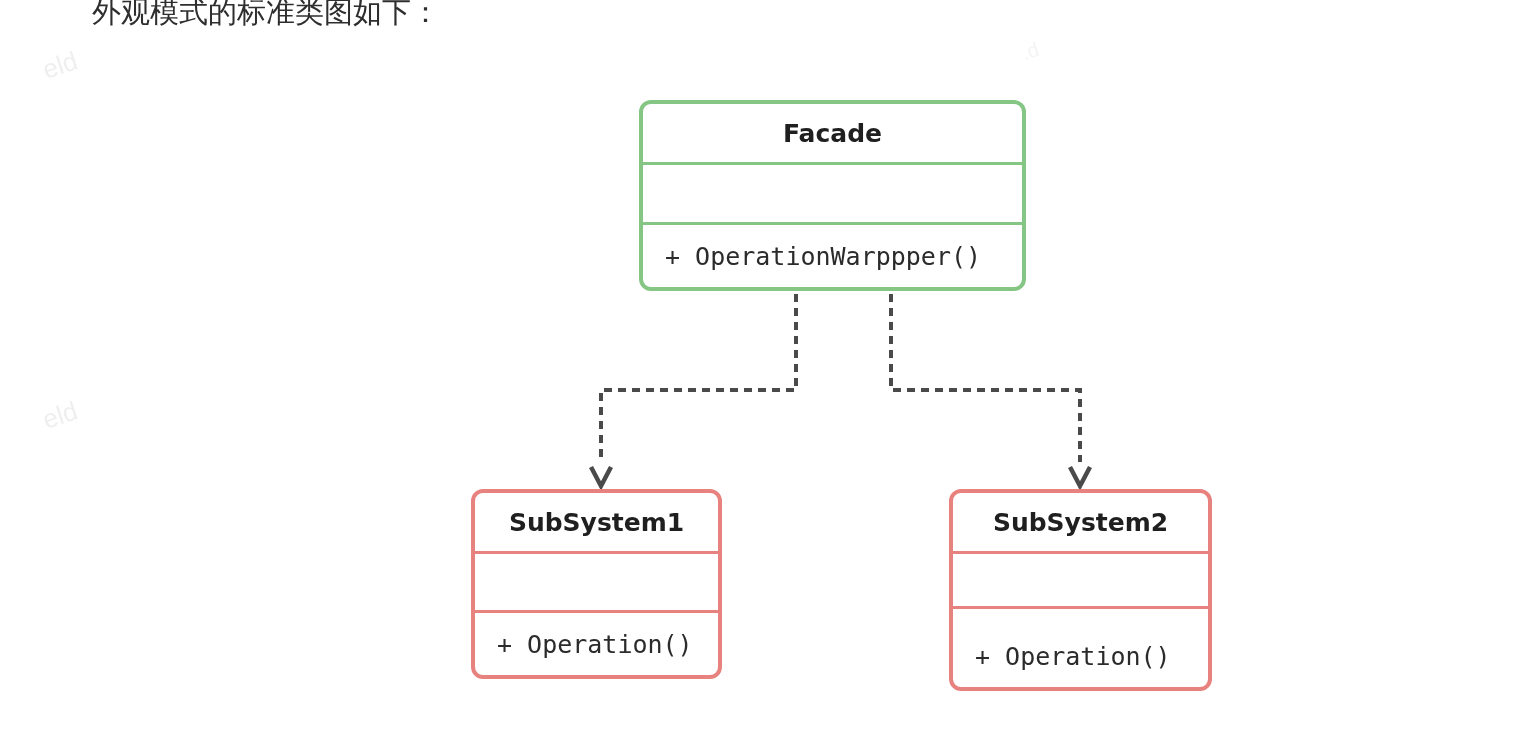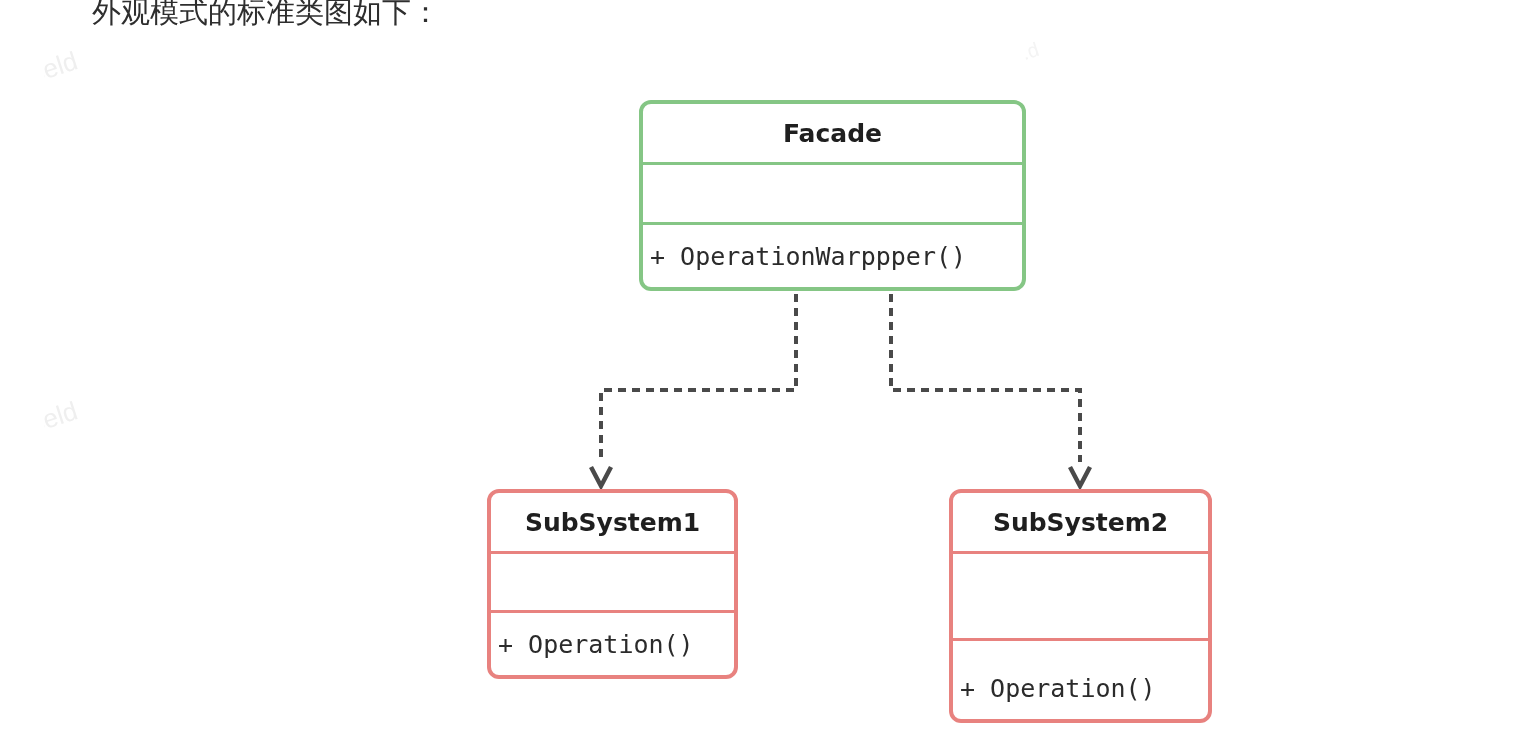--- a/index.html
+++ b/index.html
@@ -66,27 +66,27 @@
     background: #ffffff;
     border: 4px solid;
     border-radius: 12px;
   }
   .facade {
     left: 595px; top: 100px;
     width: 387px; height: 191px;
     border-color: #85c685;
   }
   .sub1 {
-    left: 443px; top: 489px;
+    left: 427px; top: 489px;
     width: 251px; height: 190px;
     border-color: #e8827f;
   }
   .sub2 {
     left: 905px; top: 489px;
-    width: 263px; height: 234px;
+    width: 263px; height: 202px;
     border-color: #e8827f;
     gap: 16px;
   }
 
   .cls-name {
     flex: 0 0 61px;
     display: flex;
     align-items: center;
     justify-content: center;
     border-bottom: 3px solid;
@@ -98,21 +98,21 @@
   }
   .cls-attrs {
     flex: 1 1 auto;
     border-bottom: 3px solid;
     border-color: inherit;
   }
   .cls-methods {
     flex: 0 0 62px;
     display: flex;
     align-items: center;
-    padding-left: 7px;
+    padding-left: 22px;
     font-family: "DejaVu Sans Mono", monospace;
     font-size: 25px;
     color: #2b2b2b;
     white-space: pre;
   }
 </style>
 </head>
 <body>
 
 <div class="page">

